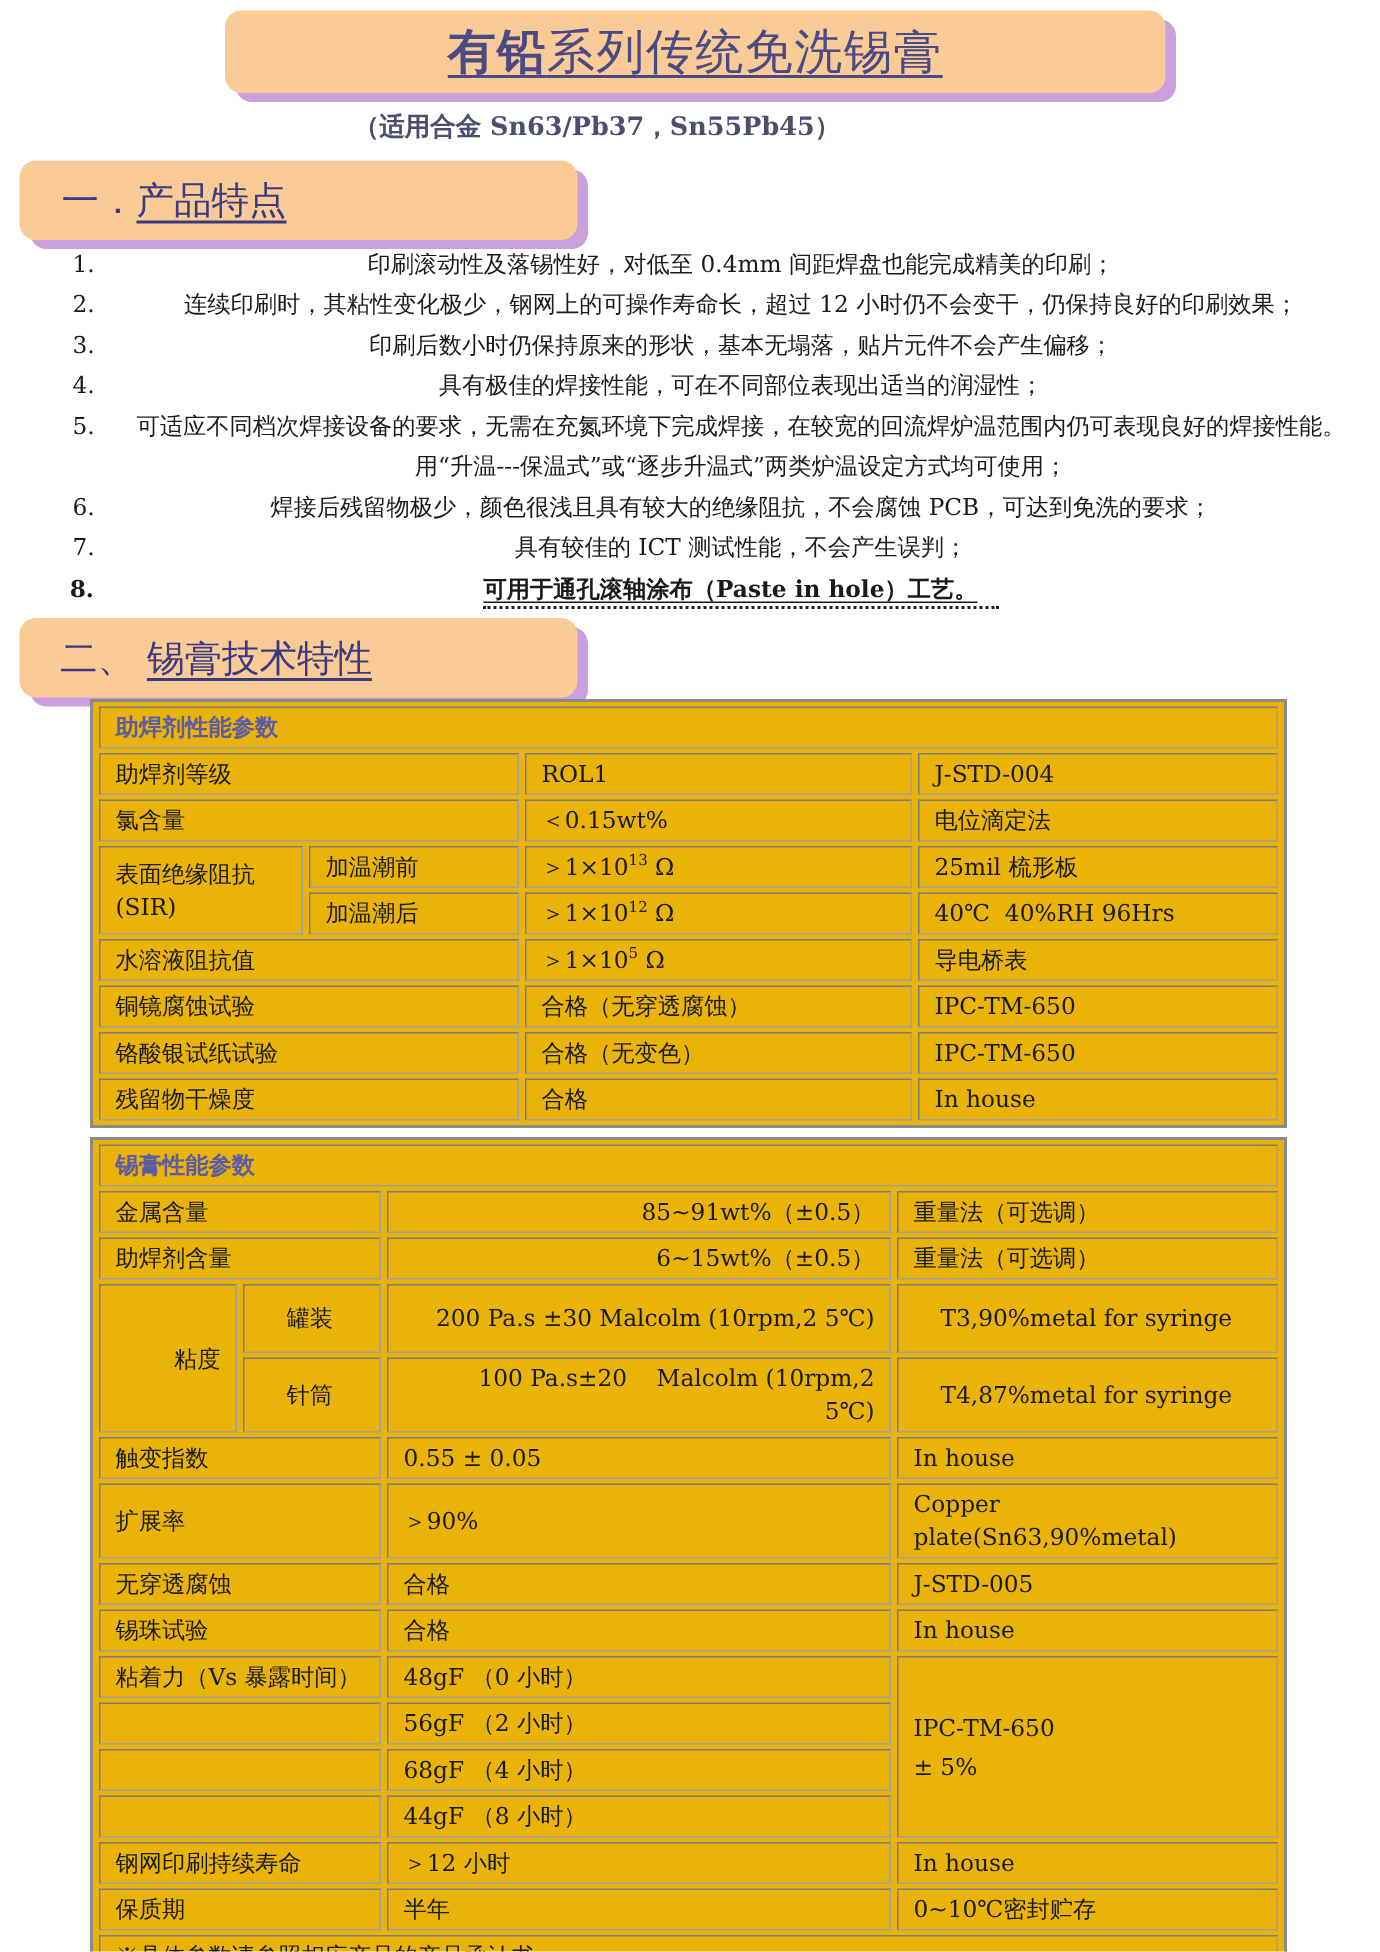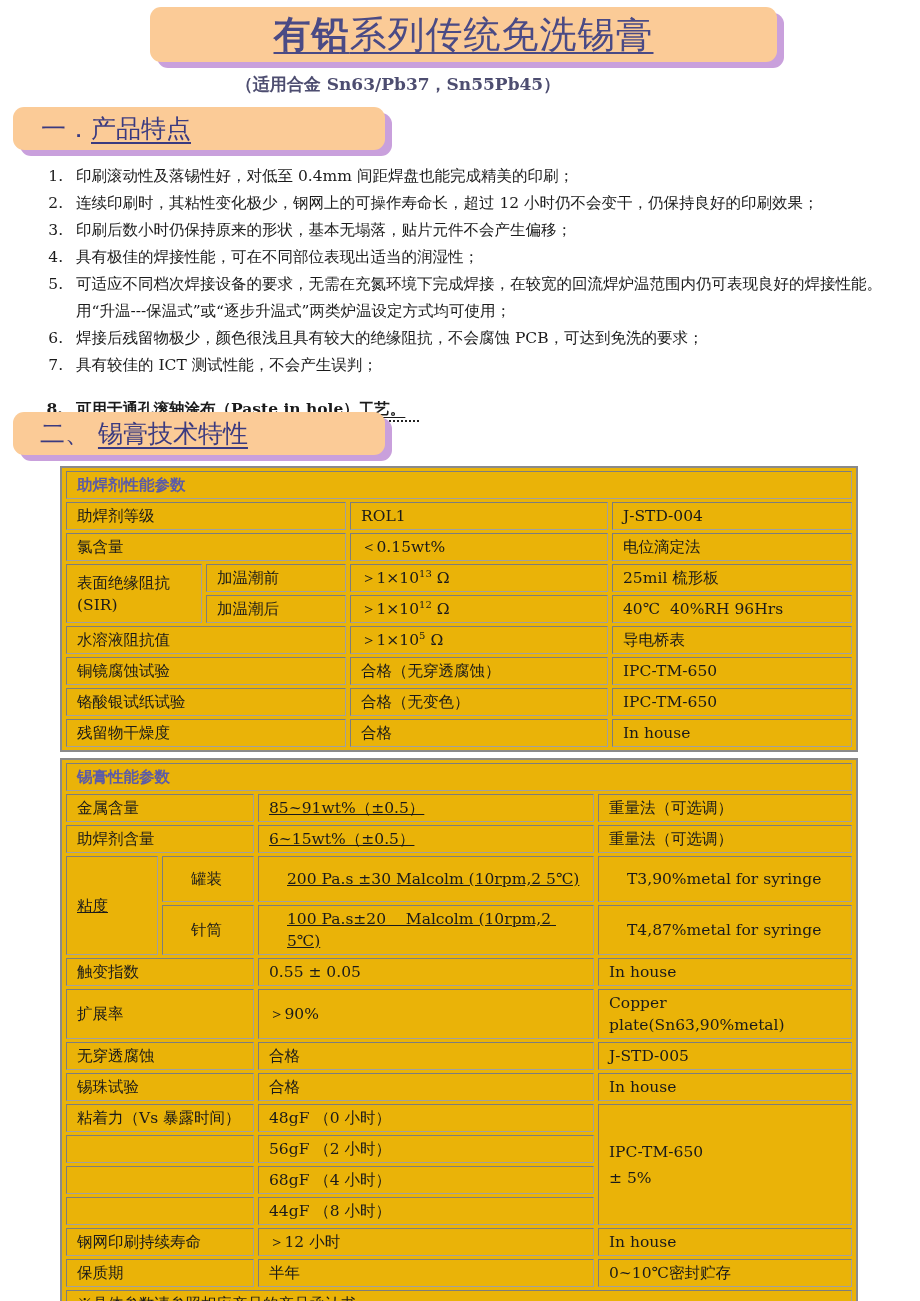--- a/index.html
+++ b/index.html
@@ -6,52 +6,52 @@
   body{
     width:920px;height:1301px;position:relative;background:#ffffff;
     font-family:"DejaVu Serif","Liberation Serif",serif;color:#1a1a1a;overflow:hidden;
   }
   
   .banner{
     position:absolute;background:#FBCB97;border-radius:11px;
     box-shadow:7px 6px 0 #C9A0DC;display:flex;align-items:center;
   }
   .title-banner{left:150px;top:7px;width:627px;height:55px;justify-content:center;}
-  .title-line{font-size:37px;color:#4A4A85;letter-spacing:1px;
+  .title-line{font-size:32px;color:#4A4A85;letter-spacing:1px;
     text-decoration:underline;text-decoration-thickness:2px;text-underline-offset:5px;}
   .title-line .b{font-weight:bold;}
   .subtitle{position:absolute;top:73px;left:0;width:796px;text-align:center;
     font-size:17px;font-weight:bold;color:#4D4D70;}
-  .sec-banner{left:13px;width:372px;height:43px;padding-left:28px;box-sizing:border-box;}
+  .sec-banner{left:13px;width:372px;height:53px;padding-left:28px;box-sizing:border-box;}
   .sec1{top:107px;}
   .sec2{top:412px;padding-left:27px;}
   .sec-text{font-size:25px;color:#3A3A80;}
   .sec-text .u{text-decoration:underline;text-decoration-thickness:2px;text-underline-offset:5px;}
   
   .features{position:absolute;top:163px;left:30px;width:882px;}
-  .features ol{margin:0;padding:0 0 0 38px;font-size:15.5px;line-height:27px;}
+  .features ol{margin:0;padding:0 0 0 38px;font-size:15.5px;line-height:27px;text-align:center;}
   .features li{padding-left:8px;}
-  .li-8{font-weight:bold;margin-top:16px;}
+  .li-8{font-weight:bold;}
   .li-8 .dotted{
     text-decoration:underline;text-underline-offset:3px;
     border-bottom:2px dotted #222;padding-bottom:2px;padding-right:14px;
   }
   
   .tables{position:absolute;top:466px;left:60px;width:802px;}
   table{
     border-collapse:separate;border-spacing:4px 3px;
     border:2px solid #8a8a8a;background:#eab308;table-layout:fixed;
   }
   td{
     border:1px solid #a0a0a0;border-top-color:#7d7d7d;border-left-color:#7d7d7d;
     padding:2px 10px;font-size:15.5px;line-height:22px;
     vertical-align:middle;white-space:pre-wrap;overflow:hidden;
   }
   .hdr-cell{color:#5B5BA8;font-weight:bold;}
-  .center{text-align:left;text-decoration:underline;}
+  .center{text-align:right;}
   .tall{height:40px;padding-left:28px;}
   .method-span{line-height:26px;}
   sup{font-size:10px;line-height:0;}
   .gap{height:6px;}
 </style>
 </head>
 <body>
 
 <div class="banner title-banner">
   <div class="title-line"><span class="b">有铅</span><span>系列传统免洗锡膏</span></div>

